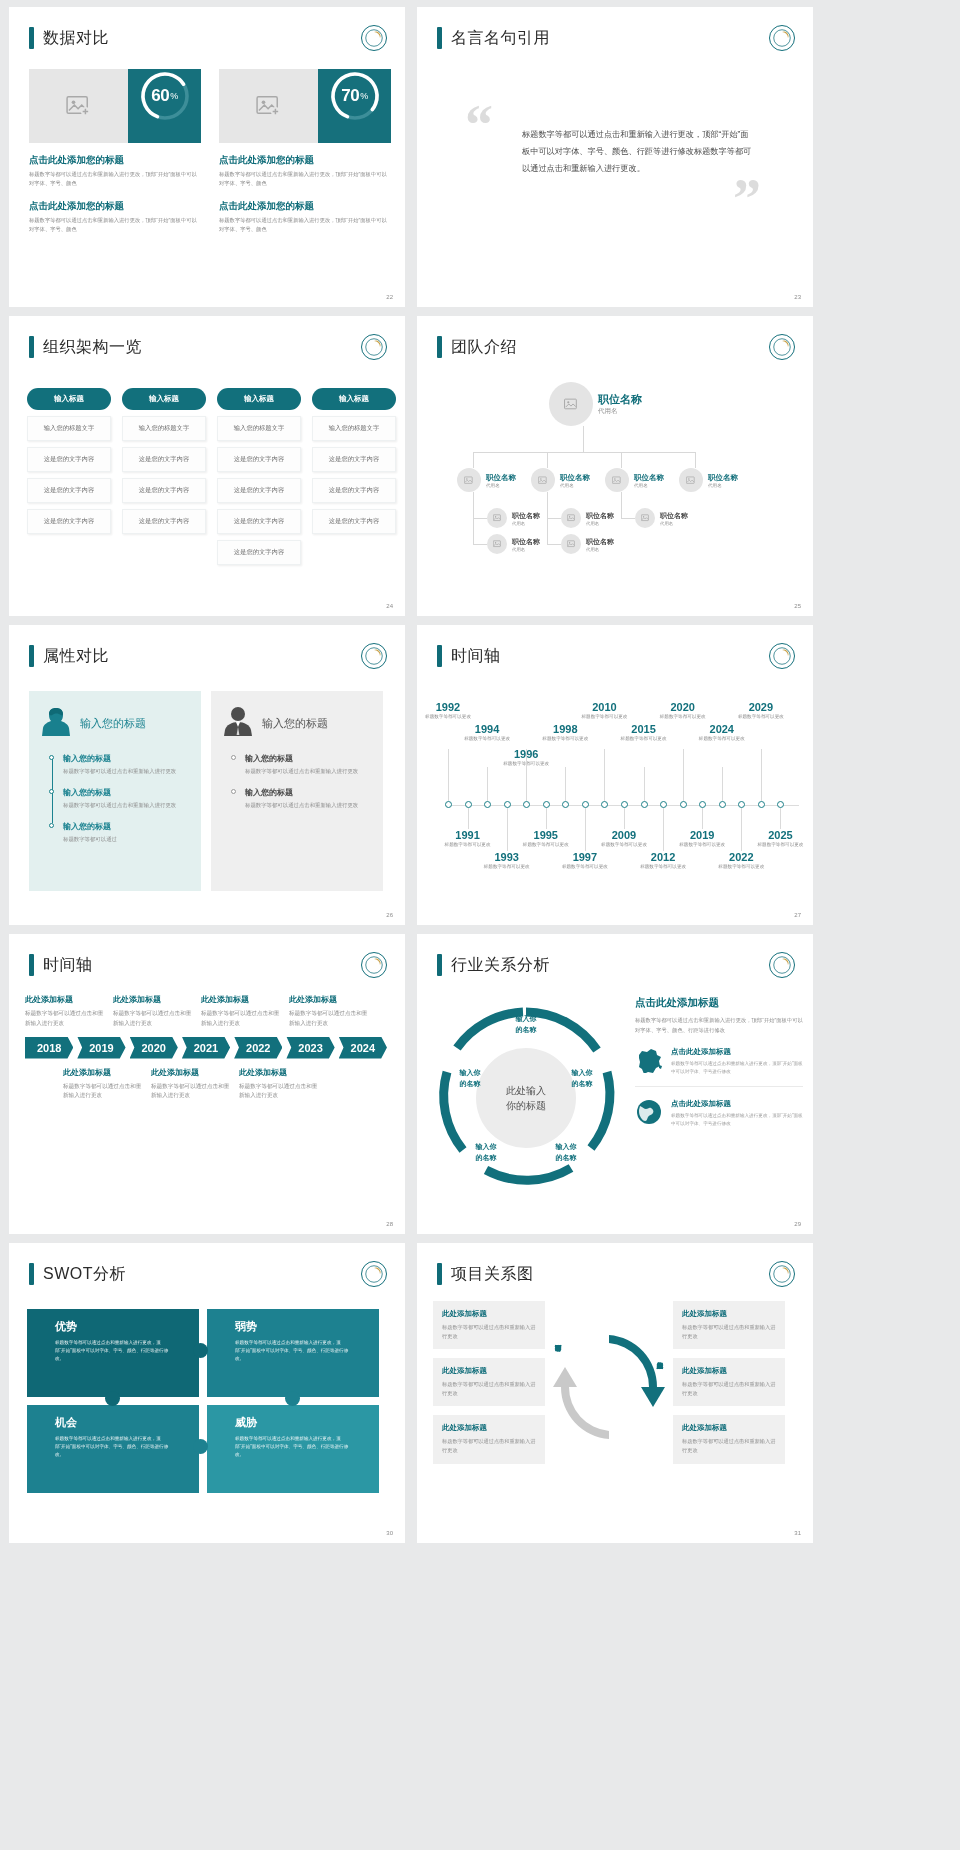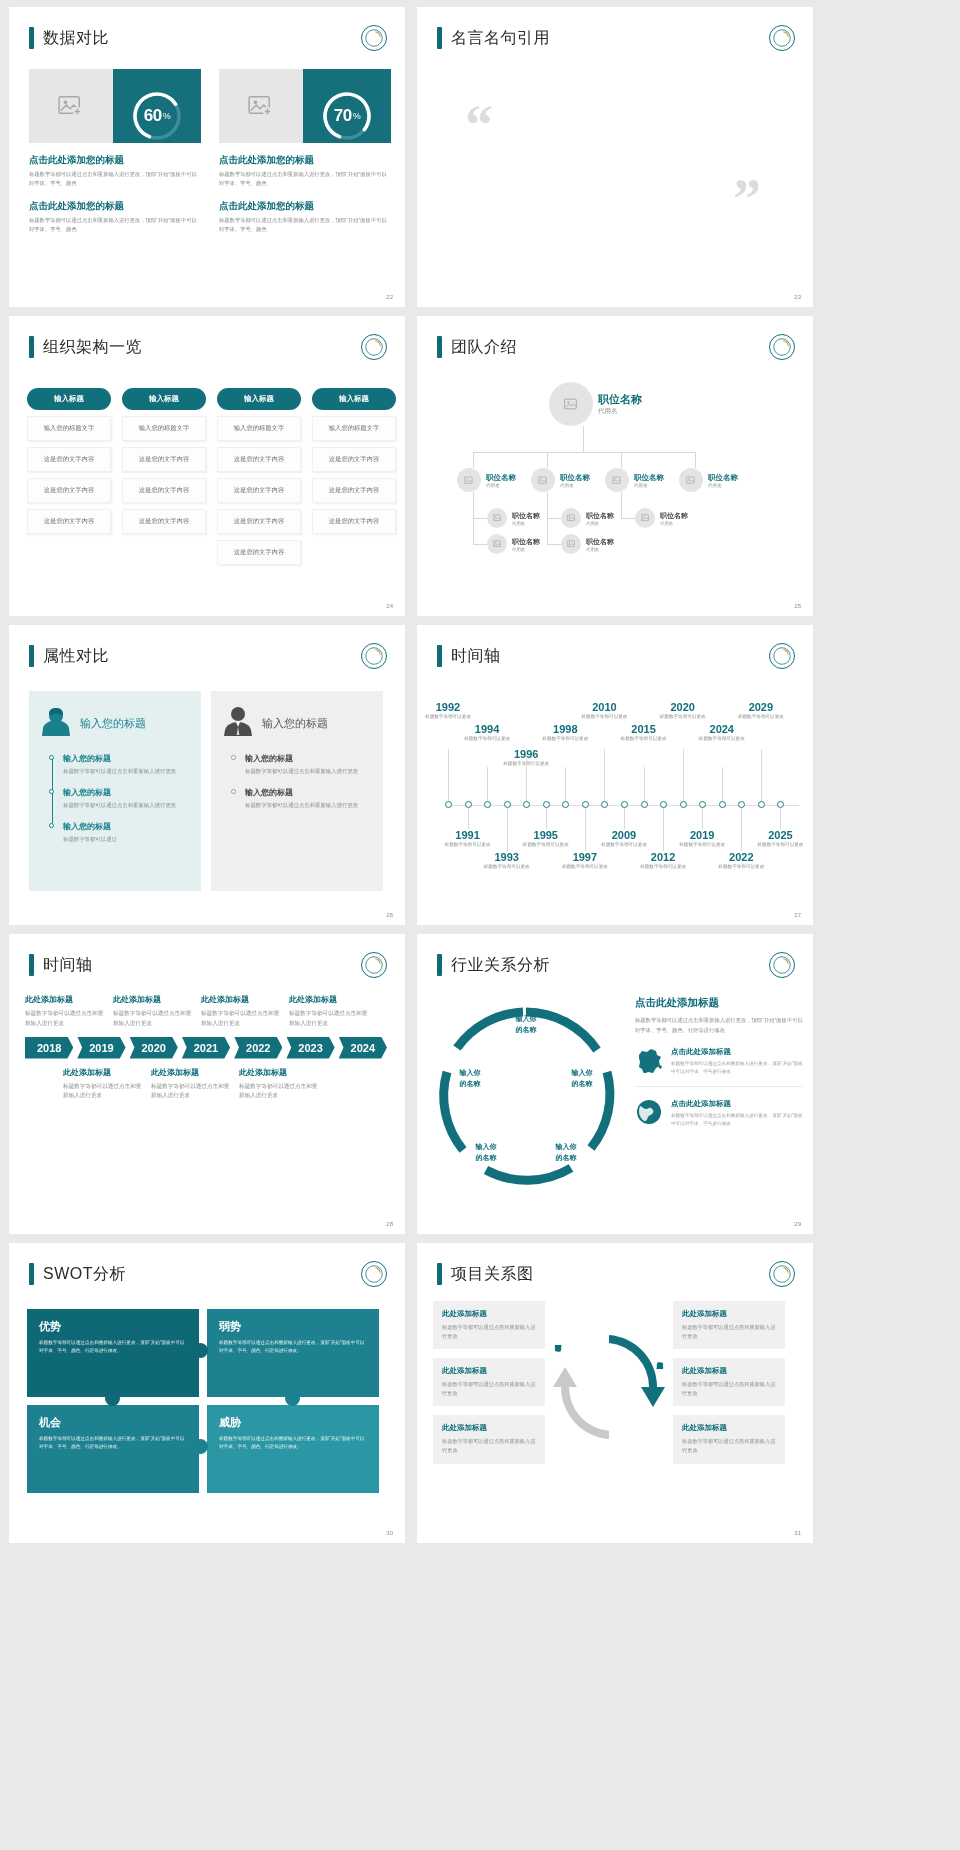--- a/index.html
+++ b/index.html
@@ -44,22 +44,22 @@
 
   
   .dc-wrap { position: absolute; left: 20px; top: 62px; display: flex; gap: 18px; }
   .dc-col { width: 172px; }
   .dc-card { display: flex; height: 74px; }
   .dc-img {
     flex: 1; background: #e6e6e6;
     display: flex; align-items: center; justify-content: center;
   }
   .dc-pct {
-    width: 88px; background: #16707c;
-    display: flex; align-items: flex-end; justify-content: center;
+    width: 73px; background: #16707c;
+    display: flex; align-items: flex-start; justify-content: center;
     position: relative;
   }
   .dc-ring { position: relative; width: 54px; height: 54px; }
   .dc-ring svg { position: absolute; inset: 0; }
   .dc-ring span {
     position: absolute; inset: 0;
     display: flex; align-items: center; justify-content: center;
     color: #fff; font-size: 17px; letter-spacing: -.5px;
   }
   .dc-ring span i { font-style: normal; font-size: 9px; margin-left: 1px; }
@@ -162,21 +162,21 @@
   .rp-item:last-child { border-bottom: none; }
   .rp-item h5 { color: #0d6b78; font-size: 7.5px; font-weight: bold; margin-bottom: 3px; }
   .rp-item p { color: #9a9a9a; font-size: 4.6px; line-height: 1.7; }
 
   
   .sw { position: absolute; left: 18px; top: 66px; width: 360px; height: 200px; }
   .sw-ghost {
     position: absolute; color: #d9dfe2; font-weight: bold;
     font-size: 60px; font-family: "Liberation Sans", sans-serif;
   }
-  .sw-q { position: absolute; width: 172px; height: 88px; padding: 10px 12px; color: #fff; }
+  .sw-q { position: absolute; width: 172px; height: 88px; padding: 10px 28px; color: #fff; }
   .sw-q h4 { font-size: 11px; font-weight: bold; margin-bottom: 5px; }
   .sw-q p { font-size: 4.6px; line-height: 1.75; opacity: .92; }
   .sw-tl { background: #0f6875; left: 0; top: 0; }
   .sw-tr { background: #1d8190; left: 180px; top: 0; }
   .sw-bl { background: #1d8190; left: 0; top: 96px; }
   .sw-br { background: #2b97a4; left: 180px; top: 96px; }
   .sw-knob { position: absolute; border-radius: 50%; }
 
   
   .pr { position: absolute; left: 16px; top: 58px; right: 14px; display: flex; gap: 8px; }
@@ -284,20 +284,21 @@
       <div class="s-title-text">名言名句引用</div>
     </div>
     <div class="logo">
       <svg width="18" height="18" viewBox="0 0 24 24">
           <circle cx="12" cy="12" r="11" fill="none" stroke="#14707c" stroke-width="1"></circle>
           <path d="M12 4a8 8 0 100 16 6 6 0 010-16z" fill="#16707c"></path>
           <path d="M12 4a8 8 0 018 8 6 6 0 00-8-8z" fill="#c9a14a"></path>
         </svg>
     </div>
     <div class="q-open">“</div>
+    <div class="q-body">标题数字等都可以通过点击和重新输入进行更改，顶部“开始”面板中可以对字体、字号、颜色、行距等进行修改标题数字等都可以通过点击和重新输入进行更改。</div>
     <div class="q-close">”</div>
     <div class="pagenum">23</div>
   </div>
 
   <div class="slide">
     <div class="s-title">
       <div class="s-bar"></div>
       <div class="s-title-text">组织架构一览</div>
     </div>
     <div class="logo">
@@ -785,20 +786,24 @@
     <div class="cr">
       <svg width="190" height="230" viewBox="0 0 190 230" style="position:absolute;left:0;top:0;">
         <g fill="none" stroke="#12707c" stroke-width="9">
           <path d="M95 22 A 86 86 0 0 1 166 60"></path>
           <path d="M176 82 A 86 86 0 0 1 160 158"></path>
           <path d="M140 178 A 86 86 0 0 1 55 180"></path>
           <path d="M32 160 A 86 86 0 0 1 16 82"></path>
           <path d="M26 58 A 86 86 0 0 1 92 22"></path>
         </g>
       </svg>
+      <div class="cr-core">
+        <span>此处输入</span>
+        <span>你的标题</span>
+      </div>
       <div class="cr-lab" style="left:72px;top:24px;">
         <div>输入你</div>
         <div>的名称</div>
       </div>
       <div class="cr-lab" style="left:128px;top:78px;">
         <div>输入你</div>
         <div>的名称</div>
       </div>
       <div class="cr-lab" style="left:112px;top:152px;">
         <div>输入你</div>

